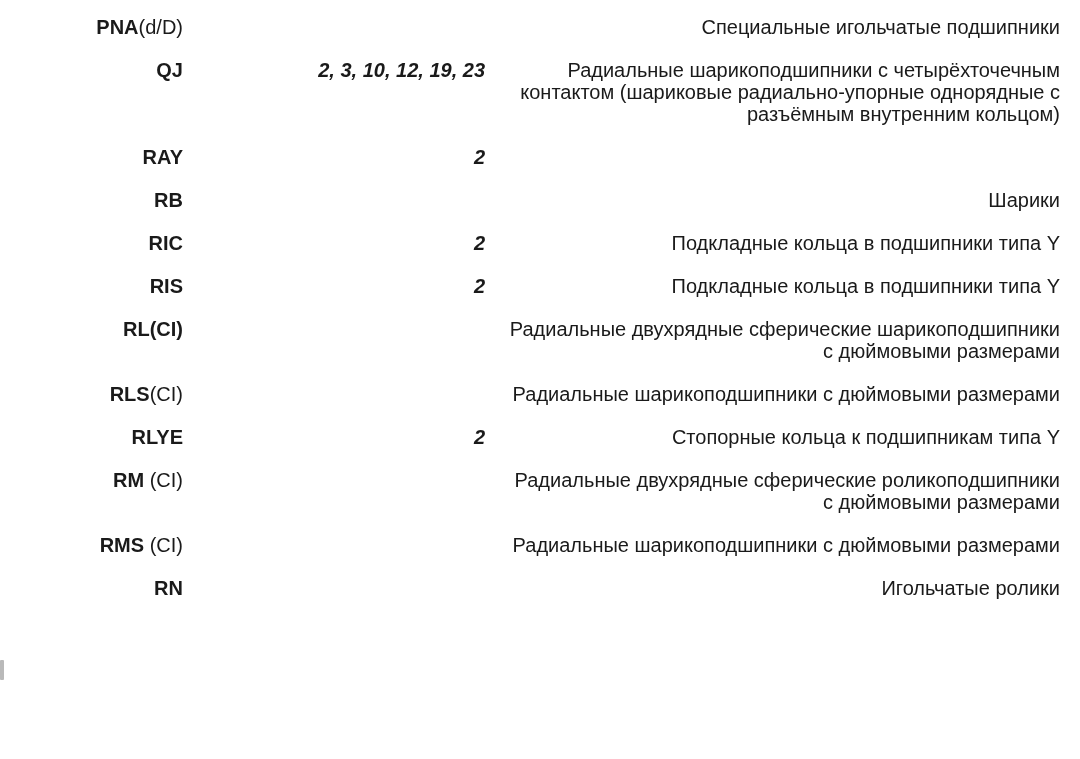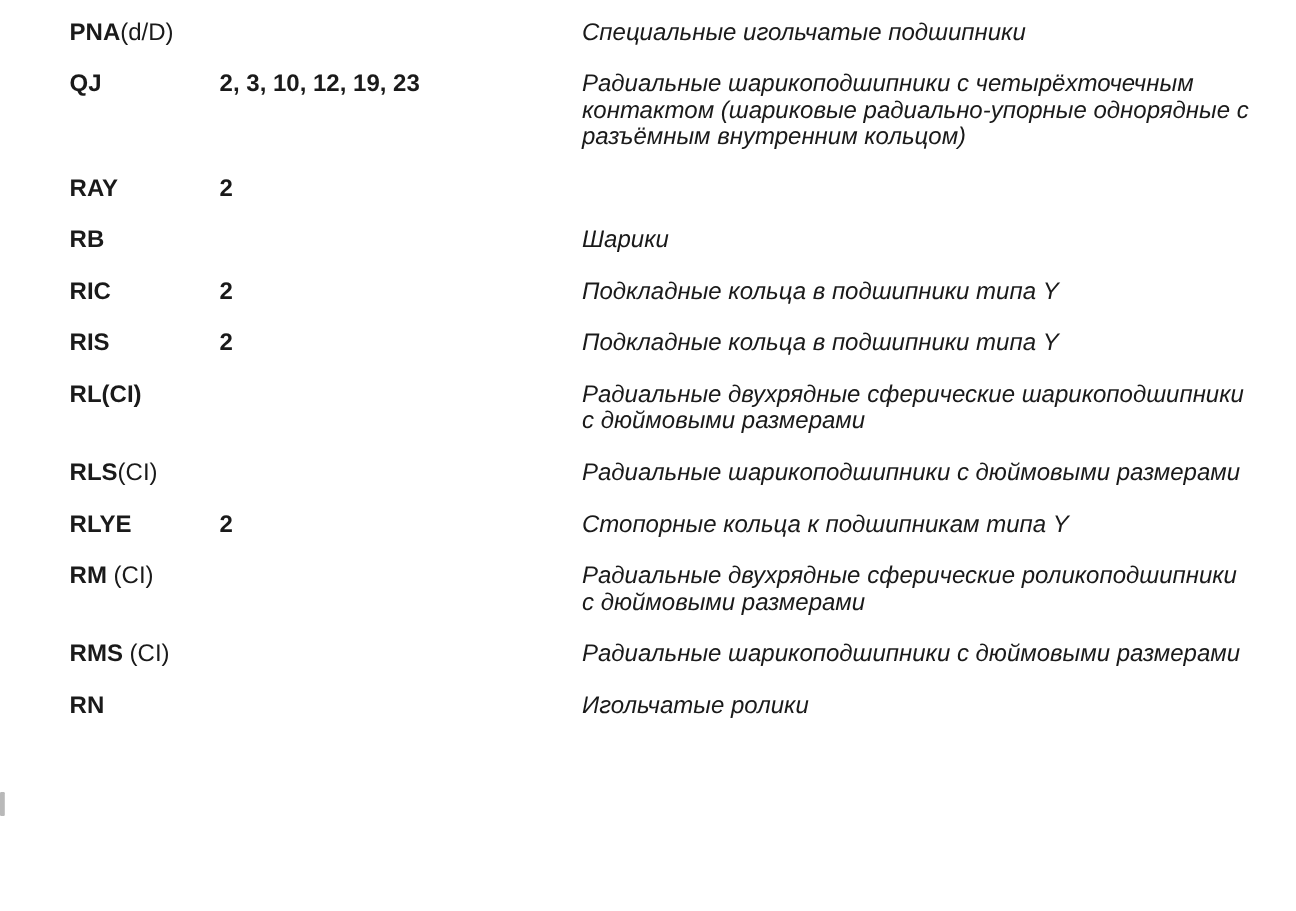--- a/index.html
+++ b/index.html
@@ -14,20 +14,21 @@
     color: #1a1a1a;
     overflow: hidden;
     position: relative;
   }
   .page {
     position: relative;
     width: 868px;
     height: 759px;
     padding: 16px 0 0 58px;
     box-sizing: border-box;
+    text-align: right;
   }
   .row {
     display: flex;
     align-items: flex-start;
     margin-bottom: 21px;
   }
   
   .row:nth-child(11) {
   }
   .col-code {
@@ -42,29 +43,29 @@
     font-weight: 400;
     white-space: pre;
   }
   .col-series {
     width: 302px;
     flex: 0 0 302px;
     font-size: 20px;
     line-height: 22px;
     font-weight: 700;
     white-space: nowrap;
+    font-style: italic;
   }
   .col-desc {
     width: 575px;
     flex: 0 0 575px;
     font-size: 20px;
     line-height: 22px;
     font-weight: 400;
     white-space: pre-line;
-    font-style: italic;
   }
   .scan-artifact {
     position: absolute;
     left: 0;
     top: 660px;
     width: 4px;
     height: 20px;
     background: #b9b9b9;
     border-radius: 1px;
   }

